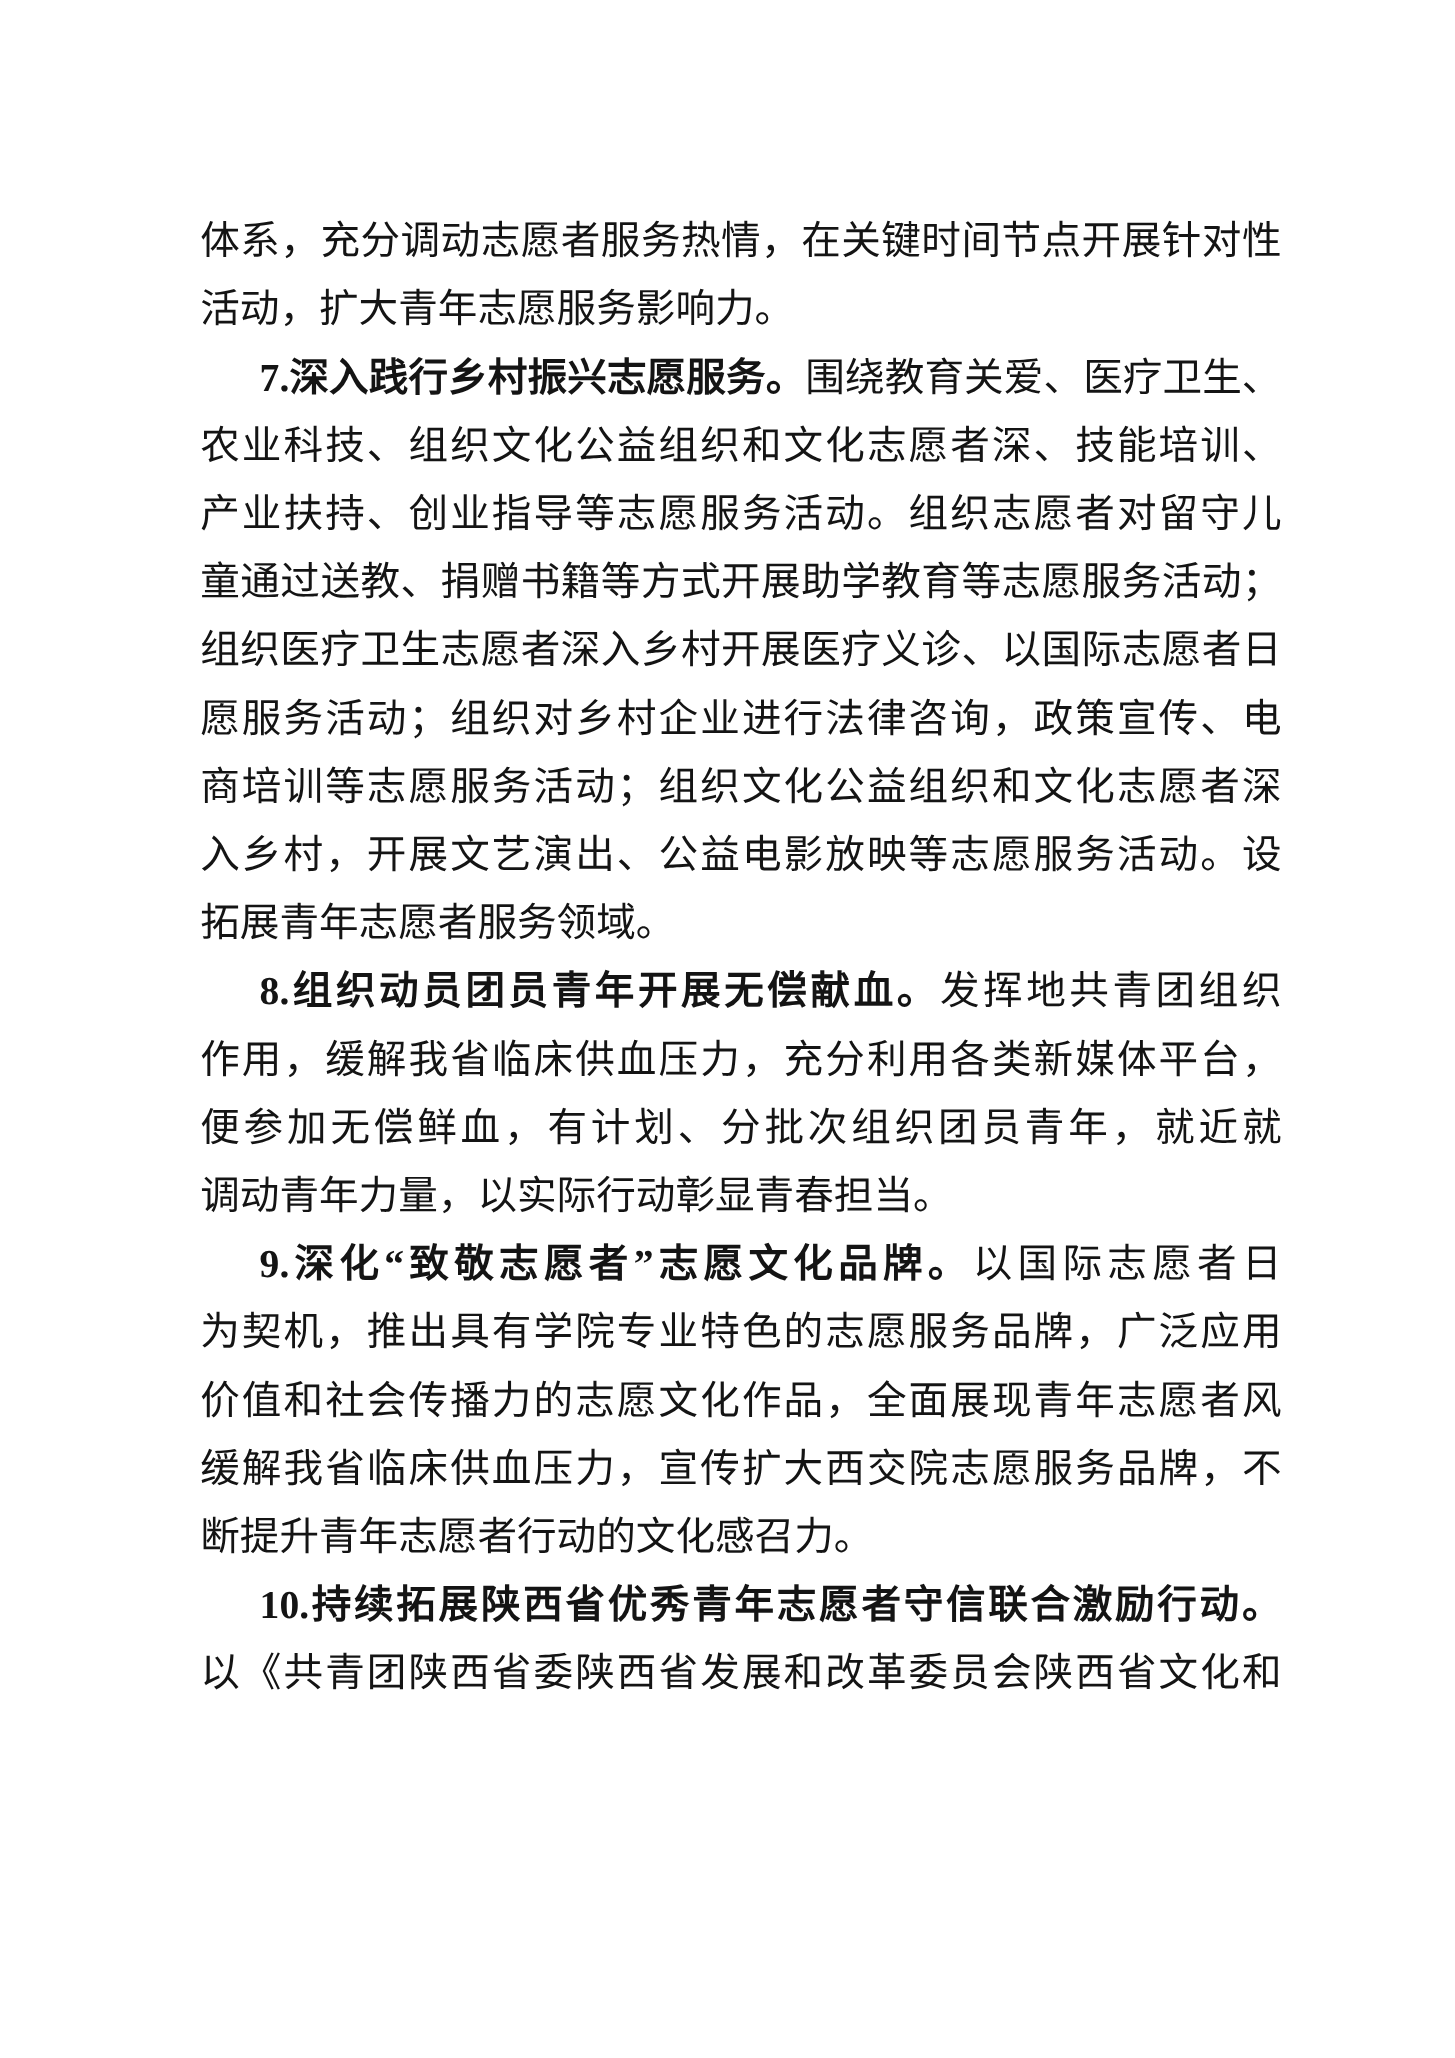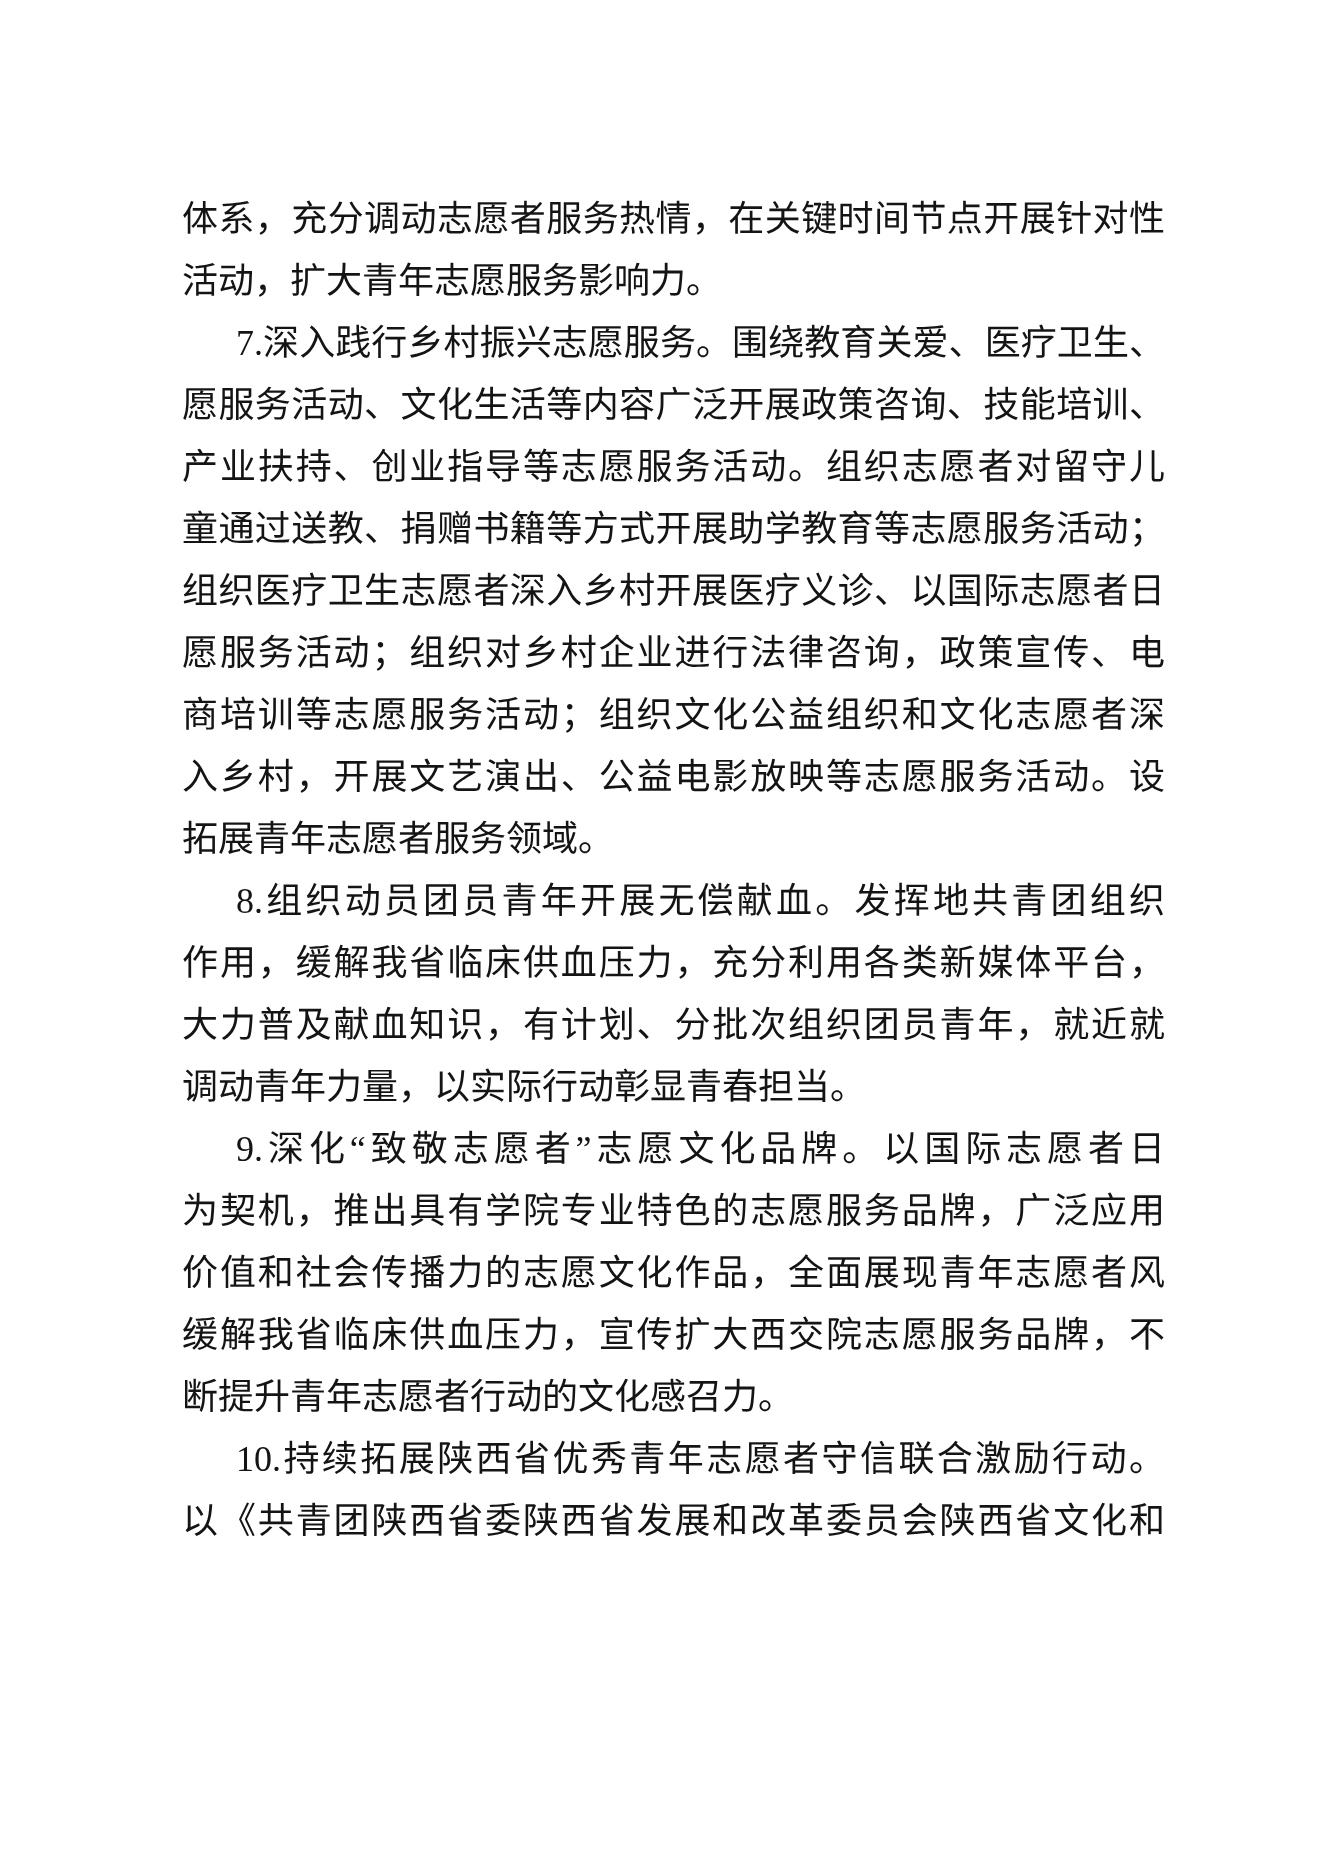--- a/index.html
+++ b/index.html
@@ -34,43 +34,43 @@
   }
   
   .line.last {
     text-align-last: left;
   }
   
   .line.indent {
     text-indent: 54px;
   }
   .lead {
-    font-weight: normal;
+    font-weight: bold;
   }
 </style>
 </head>
 <body>
 
 <div class="page">
   <div class="text-block">
 
     <div class="line"><span class="lead"></span><span>体系，充分调动志愿者服务热情，在关键时间节点开展针对性</span></div>
     <div class="line last"><span class="lead"></span><span>活动，扩大青年志愿服务影响力。</span></div>
     <div class="line indent"><span class="lead">7.深入践行乡村振兴志愿服务。</span><span>围绕教育关爱、医疗卫生、</span></div>
-    <div class="line"><span class="lead"></span><span>愿服务活动、文化生活等内容广泛开展政策咨询、技能培训、</span></div>
+    <div class="line"><span class="lead"></span><span>农业科技、组织文化公益组织和文化志愿者深、技能培训、</span></div>
     <div class="line"><span class="lead"></span><span>产业扶持、创业指导等志愿服务活动。组织志愿者对留守儿</span></div>
     <div class="line"><span class="lead"></span><span>童通过送教、捐赠书籍等方式开展助学教育等志愿服务活动；</span></div>
     <div class="line"><span class="lead"></span><span>组织医疗卫生志愿者深入乡村开展医疗义诊、以国际志愿者日</span></div>
     <div class="line"><span class="lead"></span><span>愿服务活动；组织对乡村企业进行法律咨询，政策宣传、电</span></div>
     <div class="line"><span class="lead"></span><span>商培训等志愿服务活动；组织文化公益组织和文化志愿者深</span></div>
     <div class="line"><span class="lead"></span><span>入乡村，开展文艺演出、公益电影放映等志愿服务活动。设</span></div>
     <div class="line last"><span class="lead"></span><span>拓展青年志愿者服务领域。</span></div>
     <div class="line indent"><span class="lead">8.组织动员团员青年开展无偿献血。</span><span>发挥地共青团组织</span></div>
     <div class="line"><span class="lead"></span><span>作用，缓解我省临床供血压力，充分利用各类新媒体平台，</span></div>
-    <div class="line"><span class="lead"></span><span>大力普及献血知识，有计划、分批次组织团员青年，就近就</span></div>
+    <div class="line"><span class="lead"></span><span>便参加无偿鲜血，有计划、分批次组织团员青年，就近就</span></div>
     <div class="line last"><span class="lead"></span><span>调动青年力量，以实际行动彰显青春担当。</span></div>
     <div class="line indent"><span class="lead">9.深化“致敬志愿者”志愿文化品牌。</span><span>以国际志愿者日</span></div>
     <div class="line"><span class="lead"></span><span>为契机，推出具有学院专业特色的志愿服务品牌，广泛应用</span></div>
     <div class="line"><span class="lead"></span><span>价值和社会传播力的志愿文化作品，全面展现青年志愿者风</span></div>
     <div class="line"><span class="lead"></span><span>缓解我省临床供血压力，宣传扩大西交院志愿服务品牌，不</span></div>
     <div class="line last"><span class="lead"></span><span>断提升青年志愿者行动的文化感召力。</span></div>
     <div class="line indent"><span class="lead">10.持续拓展陕西省优秀青年志愿者守信联合激励行动。</span><span></span></div>
     <div class="line"><span class="lead"></span><span>以《共青团陕西省委陕西省发展和改革委员会陕西省文化和</span></div>
 
   </div>

